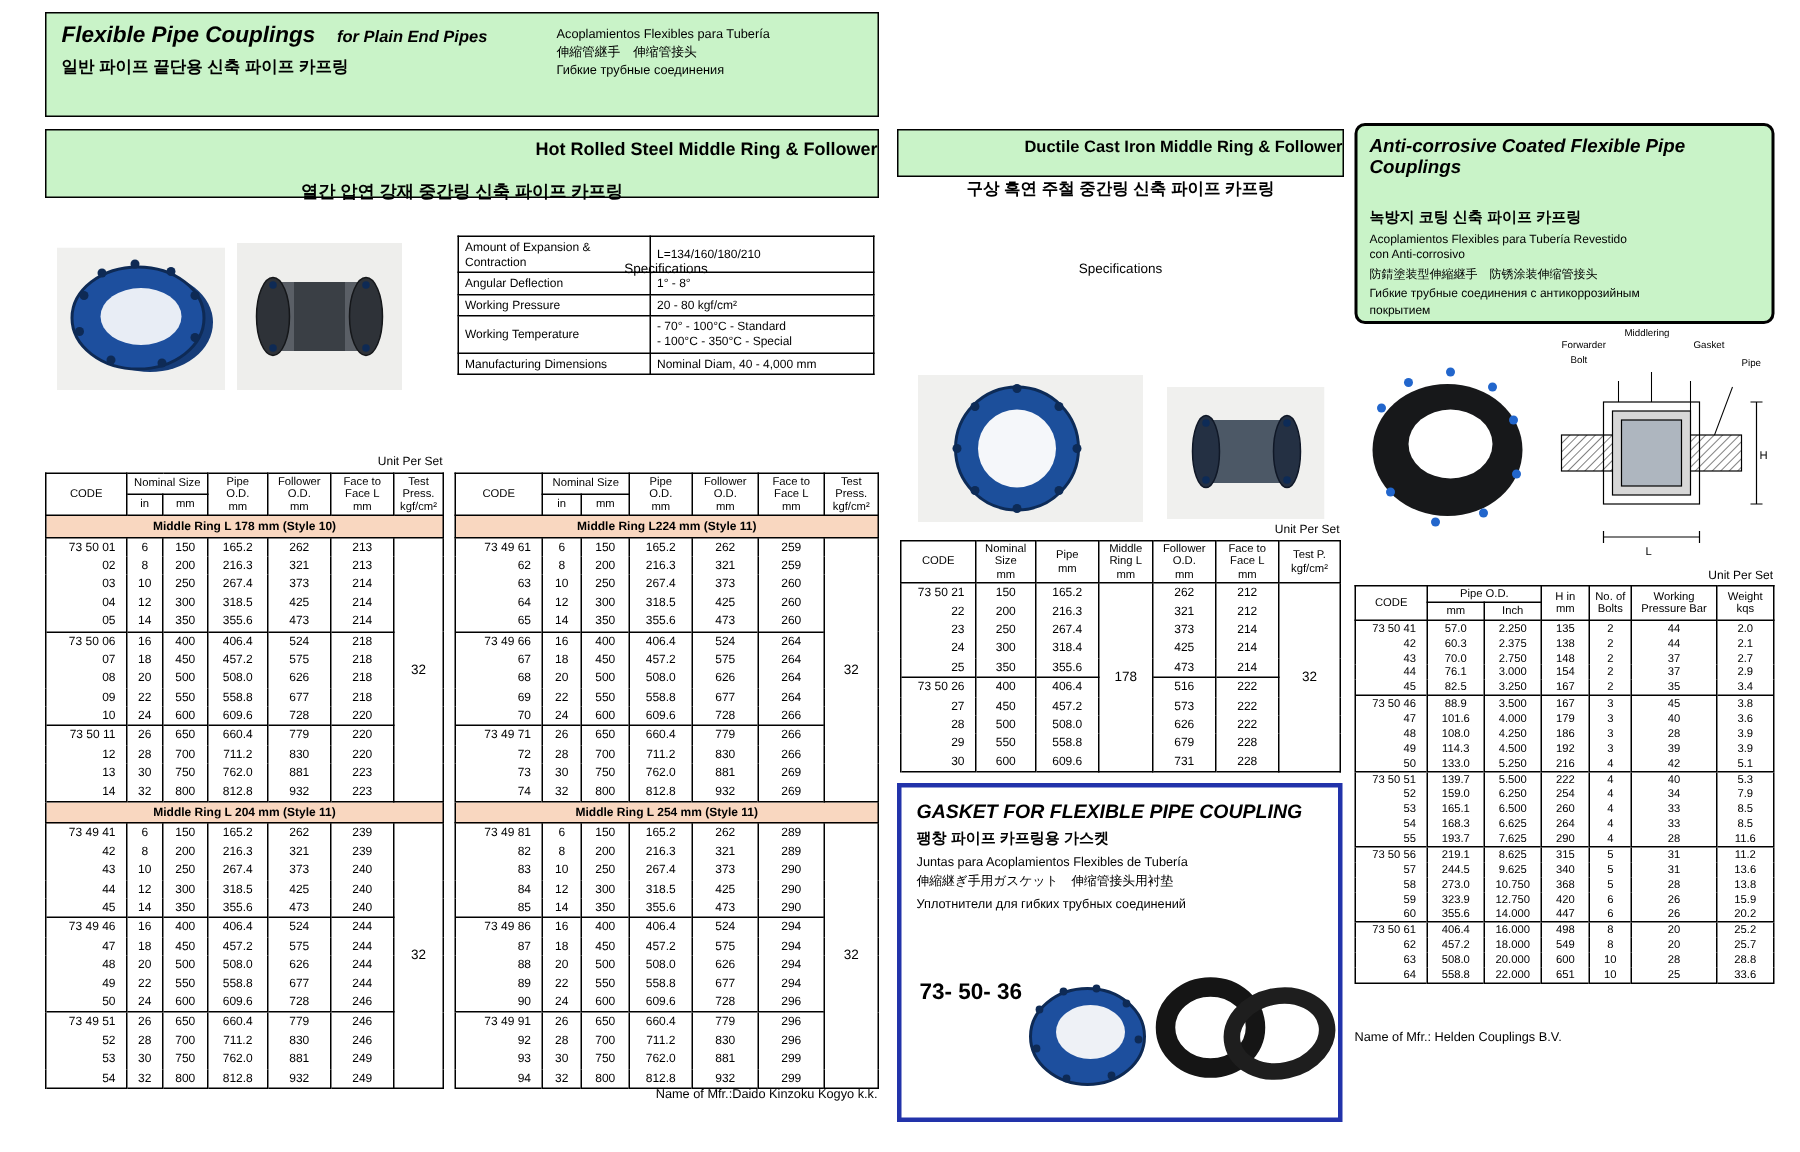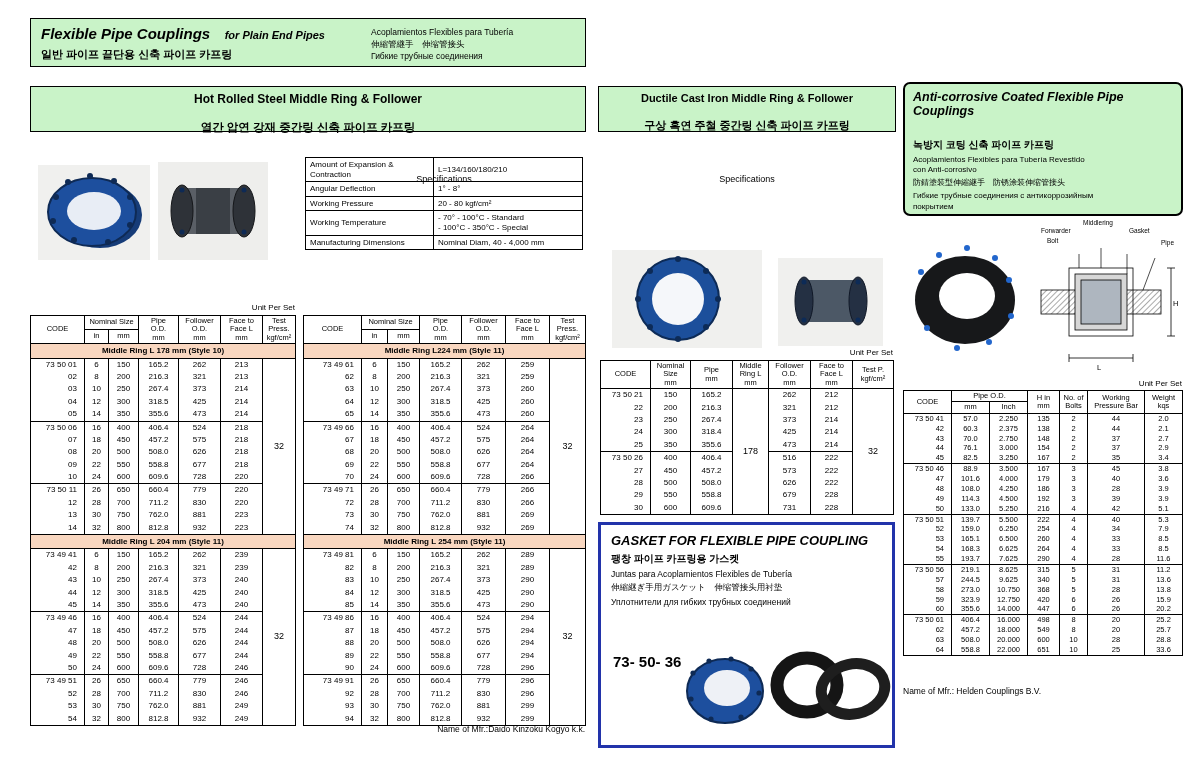--- a/index.html
+++ b/index.html
@@ -13,21 +13,21 @@
   
   .banner { display:flex; align-items:flex-start; padding:6px 10px; }
   .banner-left { width:330px; }
   .banner-title { font-size:15px; font-weight:bold; font-style:italic; display:inline; }
   .banner-sub { font-size:11px; font-weight:bold; font-style:italic; display:inline; margin-left:10px; }
   .banner-ko { font-size:11px; font-weight:bold; margin-top:4px; }
   .banner-trans { font-size:8.5px; line-height:1.4; padding-top:2px; }
 
   
   .sec-head { text-align:center; padding-top:5px; }
-  .sec-h-en { font-size:12px; font-weight:bold; }
+  .sec-h-en { font-size:12px; font-weight:bold;text-align:right; }
   .sec-h-ko { font-size:11.5px; font-weight:bold; margin-top:14px; }
 
   .anti-box { background:#c9f3c8; border:2px solid #000; border-radius:7px; padding:6px 8px; }
   .anti-title { font-size:12.5px; font-weight:bold; font-style:italic; line-height:1.15; }
   .anti-ko { font-size:10px; font-weight:bold; margin-top:19px; }
   .anti-small { font-size:8px; line-height:1.28; margin-top:3px; }
 
   .spec-title { font-size:9px; text-align:center;margin-top:28px; }
   .spec-table { border-collapse:collapse; width:100%; font-size:8px; }
   .spec-table td { border:1px solid #000; padding:2px 4px; vertical-align:middle; white-space:pre-line; line-height:1.2; }
@@ -57,41 +57,41 @@
   .gasket-code { font-size:15px; font-weight:bold; }
 
   .dlabel { position:absolute; font-size:6.5px; line-height:1; }
   svg { display:block; }
 </style>
 </head>
 <body>
 
 <div id="page">
 
-  <div class="abs green banner" style="left:30px;top:8px;width:556px;height:49px;margin-top:10px;">
+  <div class="abs green banner" style="left:30px;top:8px;width:556px;height:70px;">
     <div class="banner-left">
       <div>
         <span class="banner-title">Flexible Pipe Couplings</span>
         <span class="banner-sub">for Plain End Pipes</span>
       </div>
       <div class="banner-ko">일반 파이프 끝단용 신축 파이프 카프링</div>
     </div>
     <div class="banner-trans">
       <div>Acoplamientos Flexibles para Tubería</div>
       <div>伸縮管継手　伸缩管接头</div>
       <div>Гибкие трубные соединения</div>
     </div>
   </div>
 
   <div class="abs green sec-head" style="left:30px;top:86px;width:556px;height:46px;">
     <div class="sec-h-en">Hot Rolled Steel Middle Ring &amp; Follower</div>
     <div class="sec-h-ko">열간 압연 강재 중간링 신축 파이프 카프링</div>
   </div>
 
-  <div class="abs green sec-head" style="left:598px;top:86px;width:298px;height:46px;">
+  <div class="abs green sec-head" style="left:598px;top:86px;width:298px;height:32px;">
     <div class="sec-h-en" style="font-size:11px;">Ductile Cast Iron Middle Ring &amp; Follower</div>
     <div class="sec-h-ko" style="font-size:11px;">구상 흑연 주철 중간링 신축 파이프 카프링</div>
   </div>
 
   <div class="abs anti-box" style="left:903px;top:82px;width:280px;height:134px;">
     <div class="anti-title">Anti-corrosive Coated Flexible Pipe Couplings</div>
     <div class="anti-ko">녹방지 코팅 신축 파이프 카프링</div>
     <div class="anti-small pre">Acoplamientos Flexibles para Tubería Revestido
 con Anti-corrosivo</div>
     <div class="anti-small">防錆塗装型伸縮継手　防锈涂装伸缩管接头</div>

